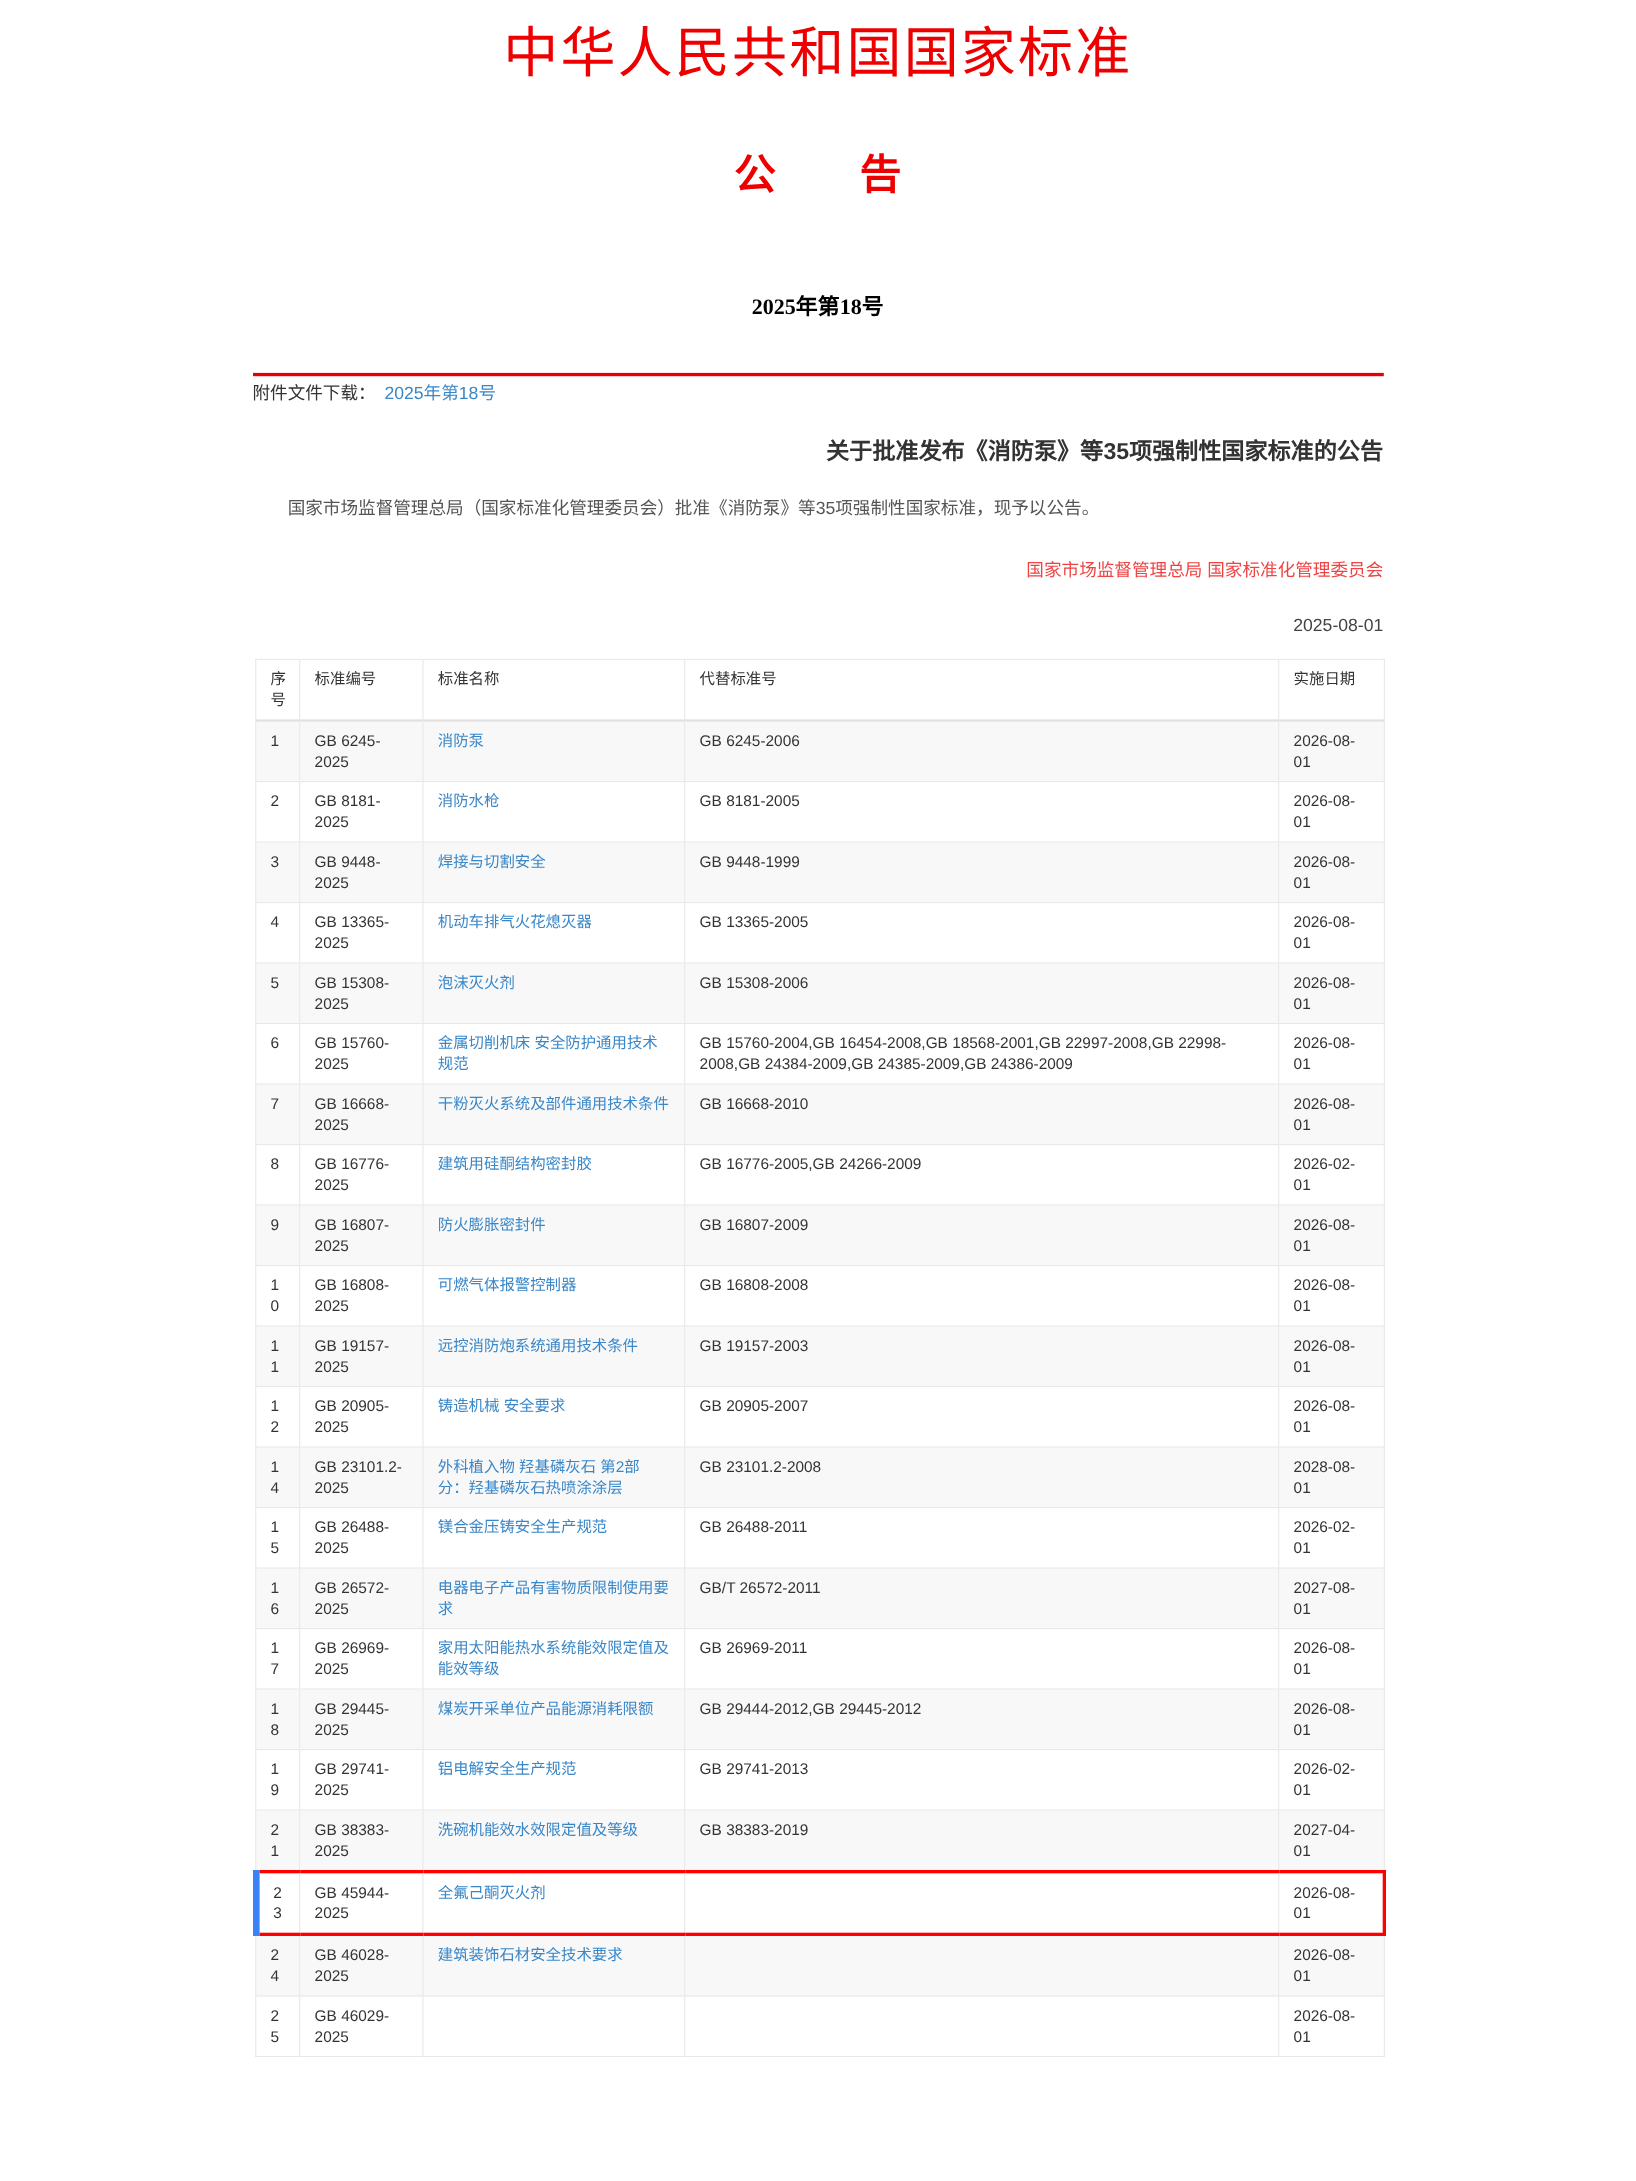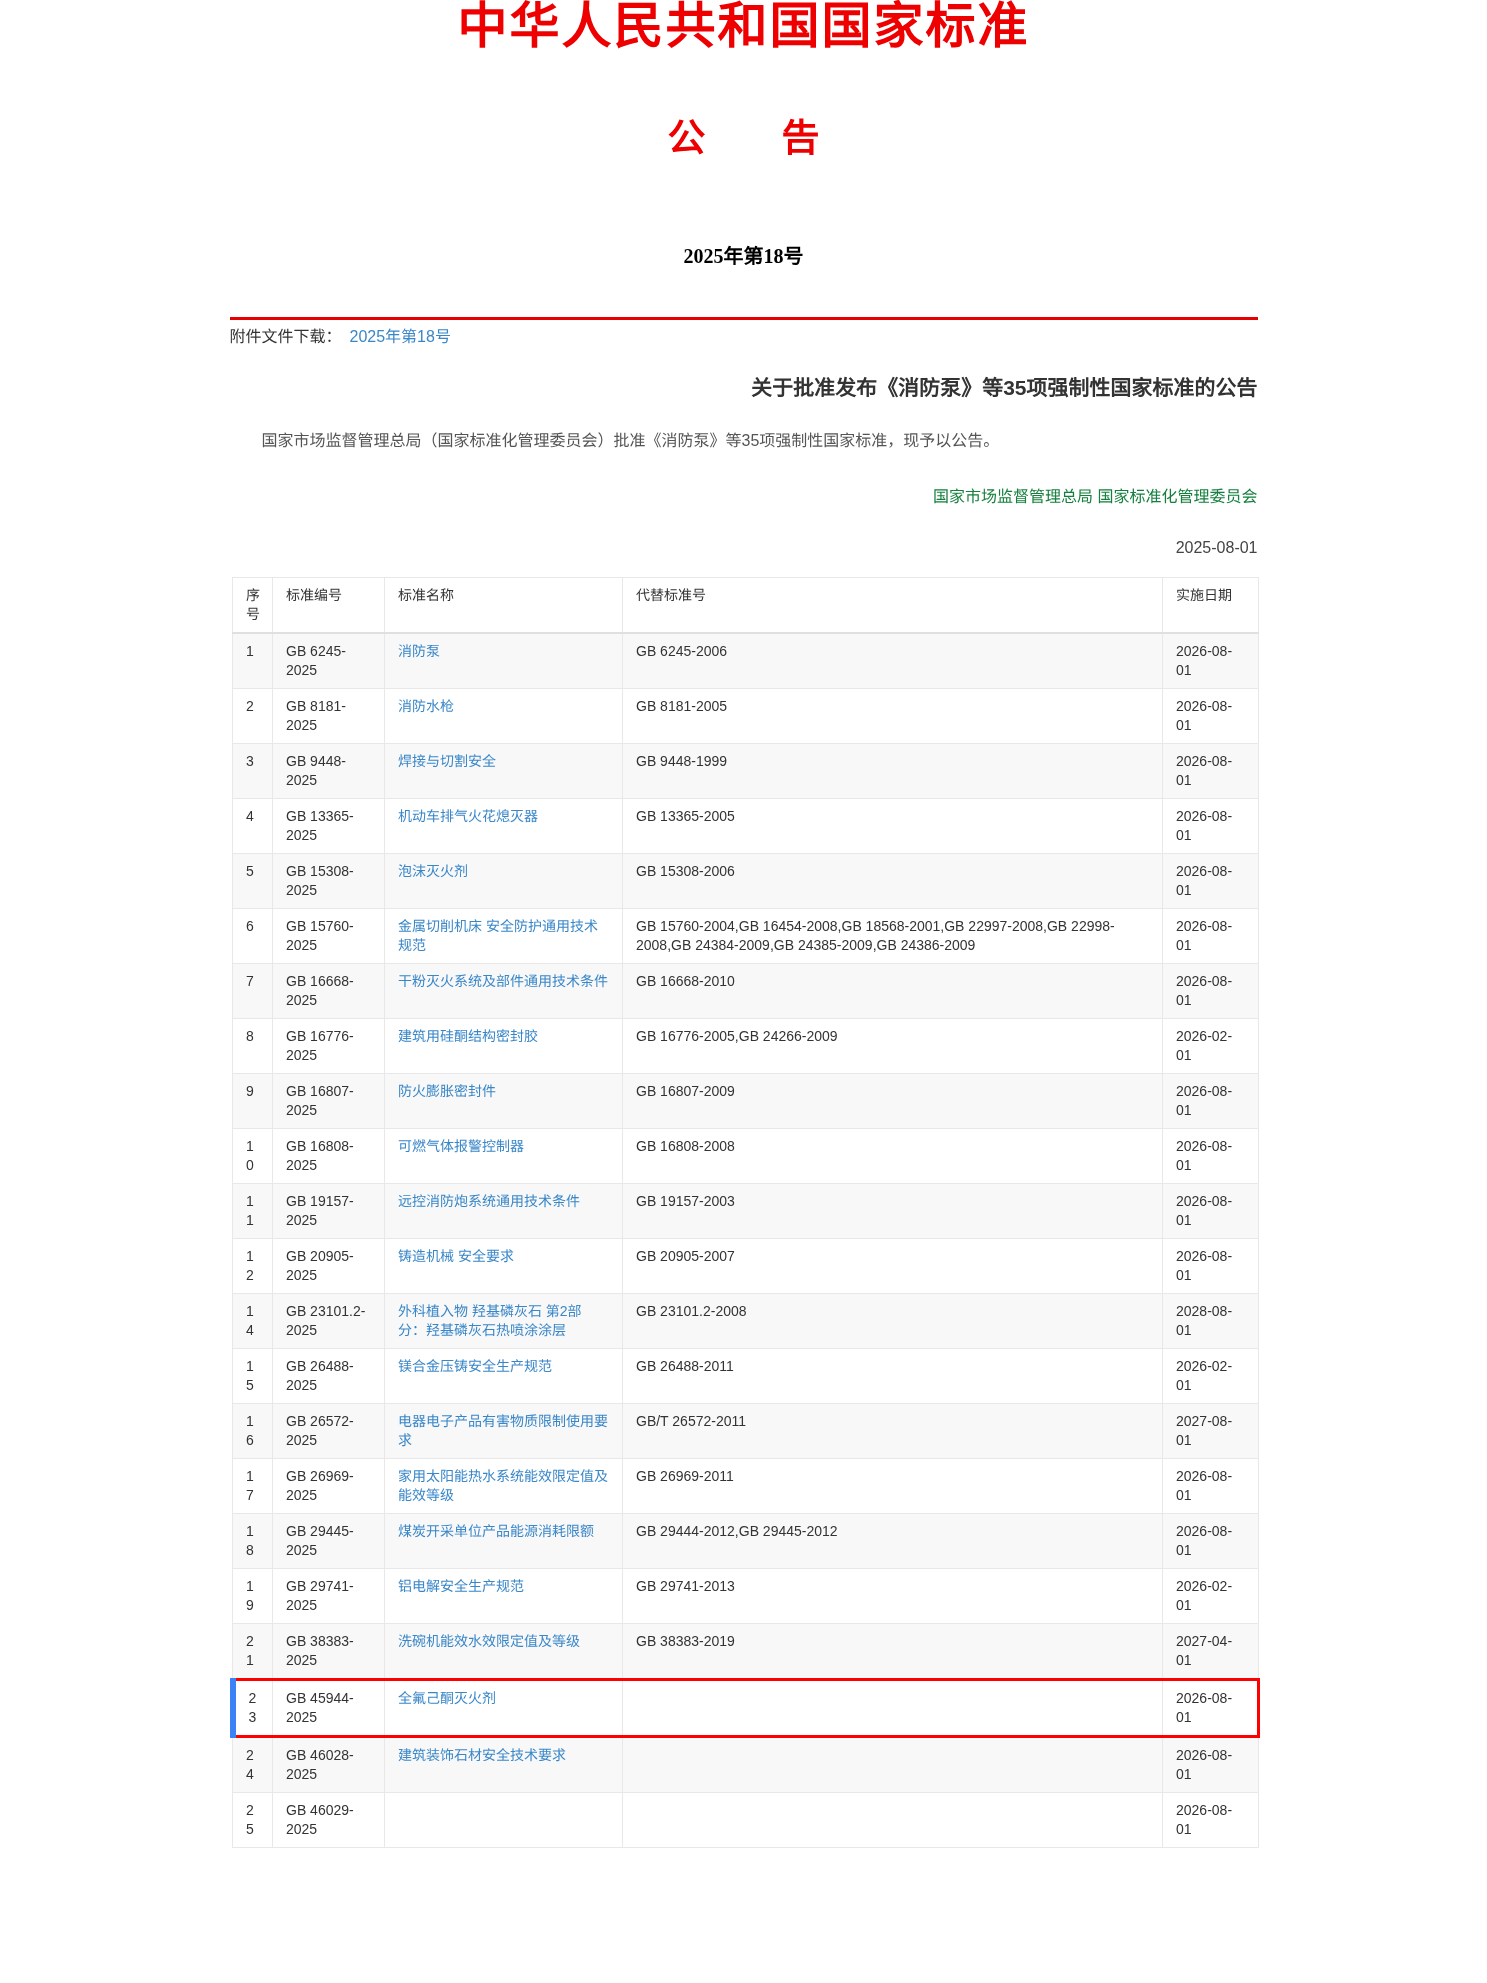--- a/index.html
+++ b/index.html
@@ -13,24 +13,25 @@
     width: 1487px;
     min-height: 1983px;
     margin: 0 auto;
     background: #ffffff;
     box-sizing: border-box;
   }
   .doc-title {
     text-align: center;
     color: #ee0000;
     font-family: "Liberation Serif", "DejaVu Serif", serif;
-    font-weight: bold;
+    font-weight: normal;
     font-size: 50px;
     line-height: 1.05;
     margin: 0;
+    padding-top: 22px;
     letter-spacing: 2px;
   }
   .doc-subtitle {
     text-align: center;
     color: #ee0000;
     font-family: Liberation Sans, sans-serif;
     font-weight: bold;
     font-size: 38px;
     line-height: 1.05;
     margin: 66px 0 0 0;
@@ -75,21 +76,21 @@
     margin-top: 28px;
     font-size: 16px;
     color: #555555;
     line-height: 24px;
     text-indent: 2em;
   }
   .issuer-line {
     margin-top: 30px;
     text-align: right;
     font-size: 16px;
-    color: #15803d;
+    color: #ef4444;
   }
   .issue-date-line {
     margin-top: 32px;
     text-align: right;
     font-size: 16px;
     color: #444444;
   }
   table.standards {
     margin-top: 20px;
     width: 1026px;

